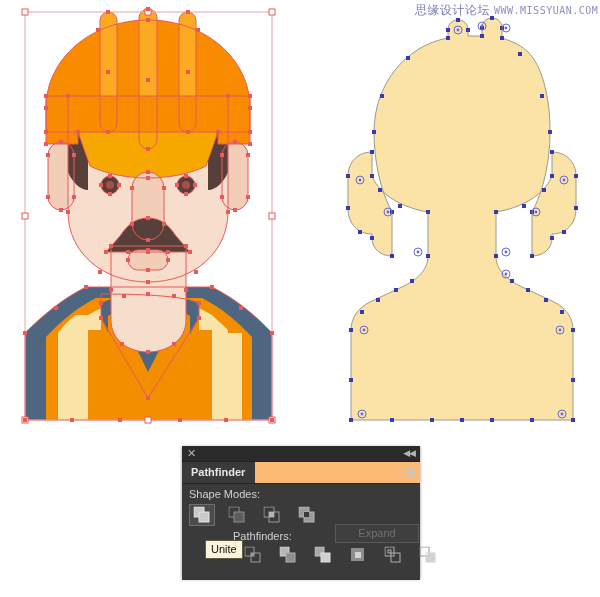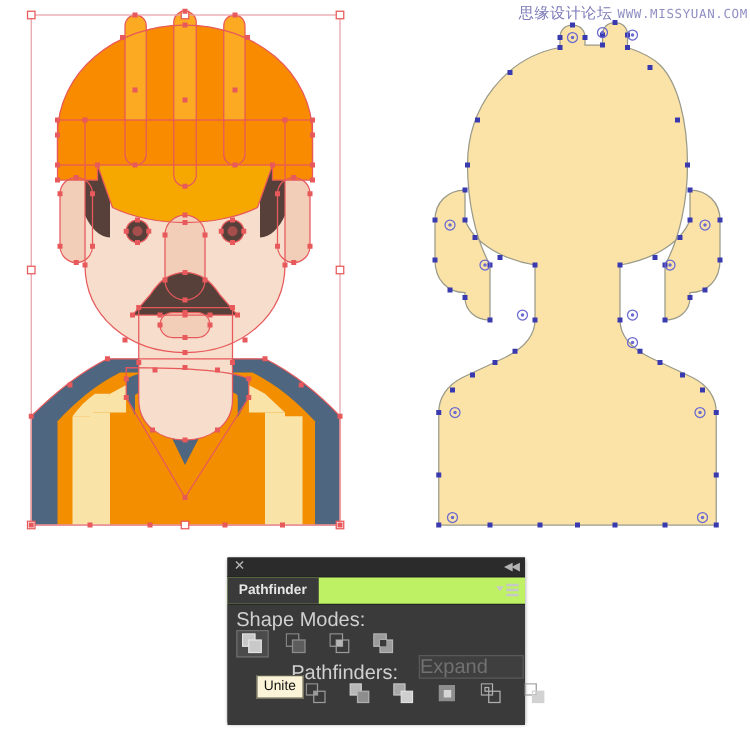--- a/index.html
+++ b/index.html
@@ -74,21 +74,21 @@
     right: 5px; top: 1px;
     font-size: 9px;
     color: #b4b4b4;
     line-height: 13px;
     letter-spacing: -1px;
     cursor: pointer;
   }
   .panel-tabbar {
     position: relative;
     height: 21px;
-    background: #bef264;
+    background: #fdba74;
     border-bottom: 1px solid #262626;
   }
   .panel-tab {
     position: absolute;
     left: 0; top: 0;
     height: 21px;
     padding: 0 10px 0 9px;
     background: #3a3a3a;
     color: #e6e6e6;
     font-size: 11px;
@@ -116,21 +116,21 @@
     width: 10px; height: 1.5px;
     background: #c8c8c8;
   }
   .panel-body {
     position: relative;
     height: 96px;
     background: #3a3a3a;
   }
   .section-label {
     position: absolute;
-    font-size: 16px;
+    font-size: 11px;
     color: #d0d0d0;
   }
   .label-shape-modes { left: 7px; top: 4px; }
   .label-pathfinders { left: 7px; top: 46px; margin-left: 44px; }
 
   .icon-row { position: absolute; }
   .row-shape { left: 7px; top: 20px; }
   .row-pf    { left: 58px; top: 60px; }
 
   .pf-btn {
@@ -146,22 +146,22 @@
   .pf-ico { position: absolute; left: 50%; top: 50%; transform: translate(-50%,-50%); }
 
   .expand-btn {
     position: absolute;
     left: 146px; top: 20px;
     width: 84px; height: 19px;
     background: #3f3f3f;
     border: 1px solid #595959;
     box-sizing: border-box;
     color: #717171;
-    font-size: 16px;
-    text-align: left;
+    font-size: 11px;
+    text-align: center;
     line-height: 17px;
     cursor: pointer;
   }
 
   .tooltip {
     position: absolute;
     left: 23px; top: 56px;
     background: #fbf4d8;
     border: 1px solid #5b5b4a;
     color: #121212;

